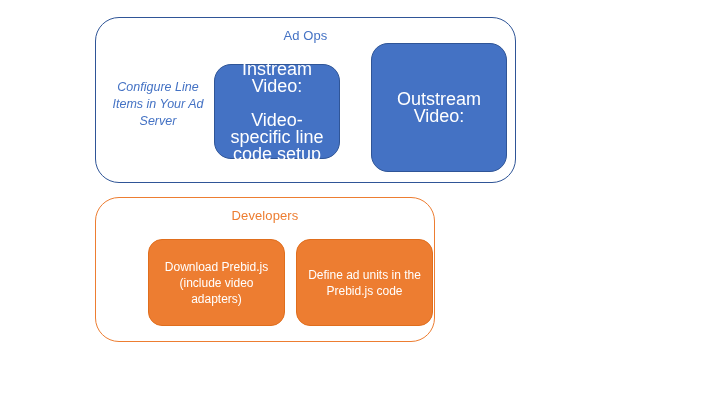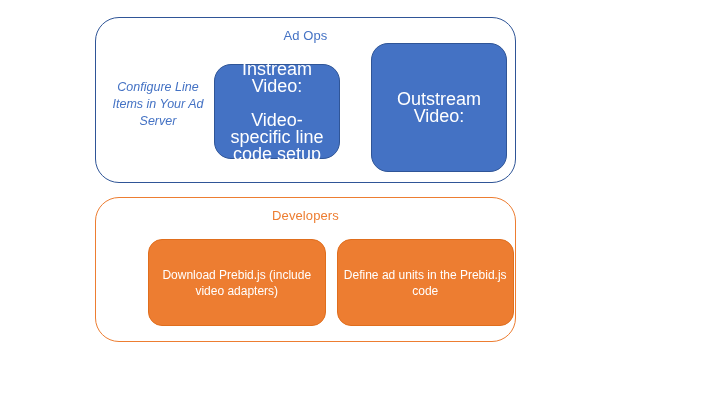--- a/index.html
+++ b/index.html
@@ -24,21 +24,21 @@
   .panel-adops {
     left: 95px;
     top: 17px;
     width: 421px;
     height: 166px;
     border: 1.6px solid #2f5597;
   }
   .panel-devs {
     left: 95px;
     top: 197px;
-    width: 421px;
+    width: 340px;
     height: 145px;
     border: 1.6px solid #ed7d31;
   }
   .panel-title {
     position: absolute;
     top: 10px;
     left: 0;
     right: 0;
     text-align: center;
     font-weight: normal;

